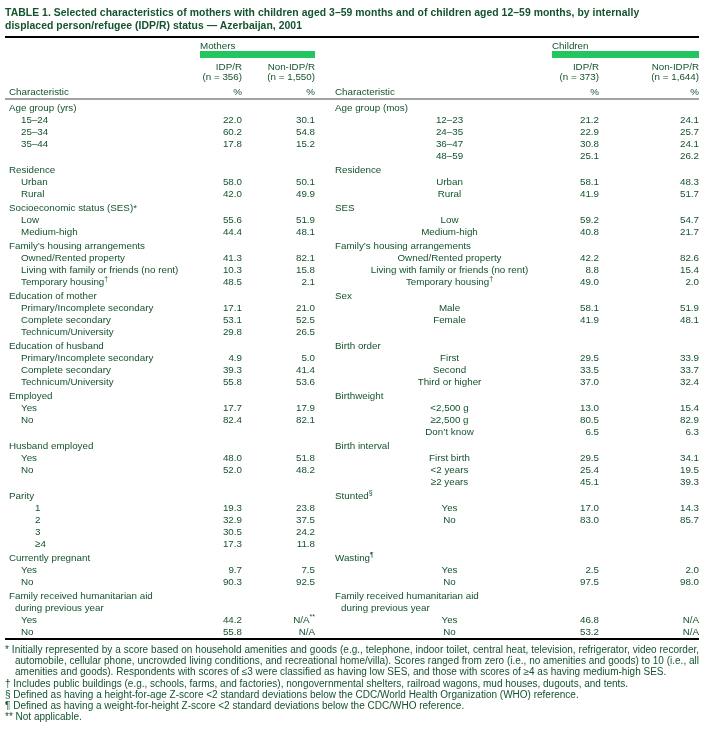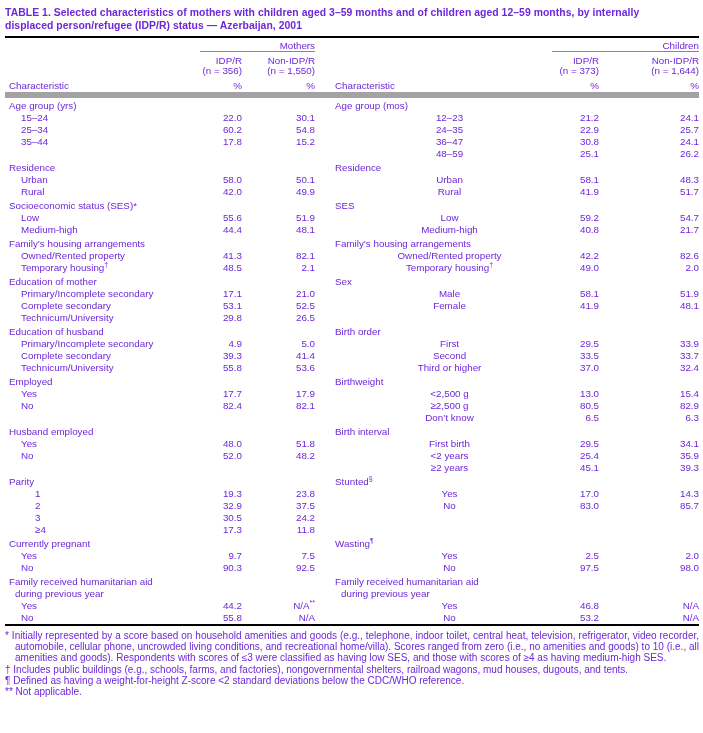--- a/index.html
+++ b/index.html
@@ -1,27 +1,27 @@
 <!DOCTYPE html>
 <html><head>
 <meta charset="utf-8">
 <style>
   html,body{margin:0;padding:0;width:703px;height:733px;background:#fff;overflow:hidden;}
   .page{box-sizing:border-box;width:703px;height:733px;padding:6px 4px 0 5px;
-        font-family:"Liberation Sans",sans-serif;color:#6d28d9;}
+        font-family:"Liberation Sans",sans-serif;color:#14532d;}
   .title{font-weight:bold;font-size:10.4px;line-height:13px;letter-spacing:0.05px;}
   .tbl{margin-top:4px;width:694px;border-collapse:collapse;table-layout:fixed;
        border-top:2px solid #000;border-bottom:2px solid #000;font-size:9.8px;}
   .tbl td{padding:0;vertical-align:bottom;white-space:nowrap;overflow:visible;}
   .c1{width:195px}.c2{width:42px}.c3{width:73px}.c4{width:237px}.c5{width:47px}.c6{width:100px}
   .grp-row td{height:13px;}
-  .grp{text-align:right;border-bottom:1px solid #22c55e;padding-bottom:1px;}
+  .grp{text-align:left;border-bottom:7px solid #22c55e;padding-bottom:1px;}
   .colh-row td{height:23px;line-height:10.6px;padding-top:2px;}
   .colh{text-align:right;}
-  .unit-row td{height:14px;border-bottom:6px solid #a3a3a3;padding-bottom:1px;}
+  .unit-row td{height:14px;border-bottom:2px solid #a3a3a3;padding-bottom:1px;}
   .lv1{padding-right:5px;text-align:right;}
   .lv2{padding-right:7px;text-align:right;}
   .rv1{padding-right:2px;text-align:right;}
   .rv2{padding-right:16px;text-align:right;}
   .charh{text-align:left;}
   .charh.l{padding-left:4px;}
   .charh.r{padding-left:20px;}
   tbody td{height:12px;line-height:12px;}
   tr.sect td{padding-top:2px;}
   .lbl{text-align:left;}
@@ -190,20 +190,28 @@
         </tr>
         <tr>
           <td class="lbl l i1">Owned/Rented property</td>
           <td class="val lv1">41.3</td>
           <td class="val lv2">82.1</td>
           <td class="lbl r i1">Owned/Rented property</td>
           <td class="val rv1">42.2</td>
           <td class="val rv2">82.6</td>
         </tr>
         <tr>
+          <td class="lbl l i1">Living with family or friends (no rent)</td>
+          <td class="val lv1">10.3</td>
+          <td class="val lv2">15.8</td>
+          <td class="lbl r i1">Living with family or friends (no rent)</td>
+          <td class="val rv1">8.8</td>
+          <td class="val rv2">15.4</td>
+        </tr>
+        <tr>
           <td class="lbl l i1">Temporary housing<sup>†</sup></td>
           <td class="val lv1">48.5</td>
           <td class="val lv2">2.1</td>
           <td class="lbl r i1">Temporary housing<sup>†</sup></td>
           <td class="val rv1">49.0</td>
           <td class="val rv2">2.0</td>
         </tr>
         <tr class="sect">
           <td class="lbl l hd">Education of mother</td>
           <td class="val lv1"></td>
@@ -315,21 +323,21 @@
           <td class="lbl r i1">First birth</td>
           <td class="val rv1">29.5</td>
           <td class="val rv2">34.1</td>
         </tr>
         <tr>
           <td class="lbl l i1">No</td>
           <td class="val lv1">52.0</td>
           <td class="val lv2">48.2</td>
           <td class="lbl r i1">&lt;2 years</td>
           <td class="val rv1">25.4</td>
-          <td class="val rv2">35.9</td>
+          <td class="val rv2">19.5</td>
         </tr>
         <tr>
           <td class="lbl l"></td>
           <td class="val lv1"></td>
           <td class="val lv2"></td>
           <td class="lbl r i1">≥2 years</td>
           <td class="val rv1">45.1</td>
           <td class="val rv2">39.3</td>
         </tr>
         <tr class="sect">
@@ -427,16 +435,17 @@
           <td class="lbl r i1">No</td>
           <td class="val rv1">53.2</td>
           <td class="val rv2">N/A</td>
         </tr>
       </tbody>
   </table>
 
   <div class="fnotes">
       <div class="fn"><span class="fnm">*</span> Initially represented by a score based on household amenities and goods (e.g., telephone, indoor toilet, central heat, television, refrigerator, video recorder, automobile, cellular phone, uncrowded living conditions, and recreational home/villa). Scores ranged from zero (i.e., no amenities and goods) to 10 (i.e., all amenities and goods). Respondents with scores of ≤3 were classified as having low SES, and those with scores of ≥4 as having medium-high SES.</div>
       <div class="fn"><span class="fnm">†</span> Includes public buildings (e.g., schools, farms, and factories), nongovernmental shelters, railroad wagons, mud houses, dugouts, and tents.</div>
+      <div class="fn"><span class="fnm">§</span> Defined as having a height-for-age Z-score &lt;2 standard deviations below the CDC/World Health Organization (WHO) reference.</div>
       <div class="fn"><span class="fnm">¶</span> Defined as having a weight-for-height Z-score &lt;2 standard deviations below the CDC/WHO reference.</div>
       <div class="fn"><span class="fnm">**</span> Not applicable.</div>
     </div>
 </div>
 
 </body></html>

